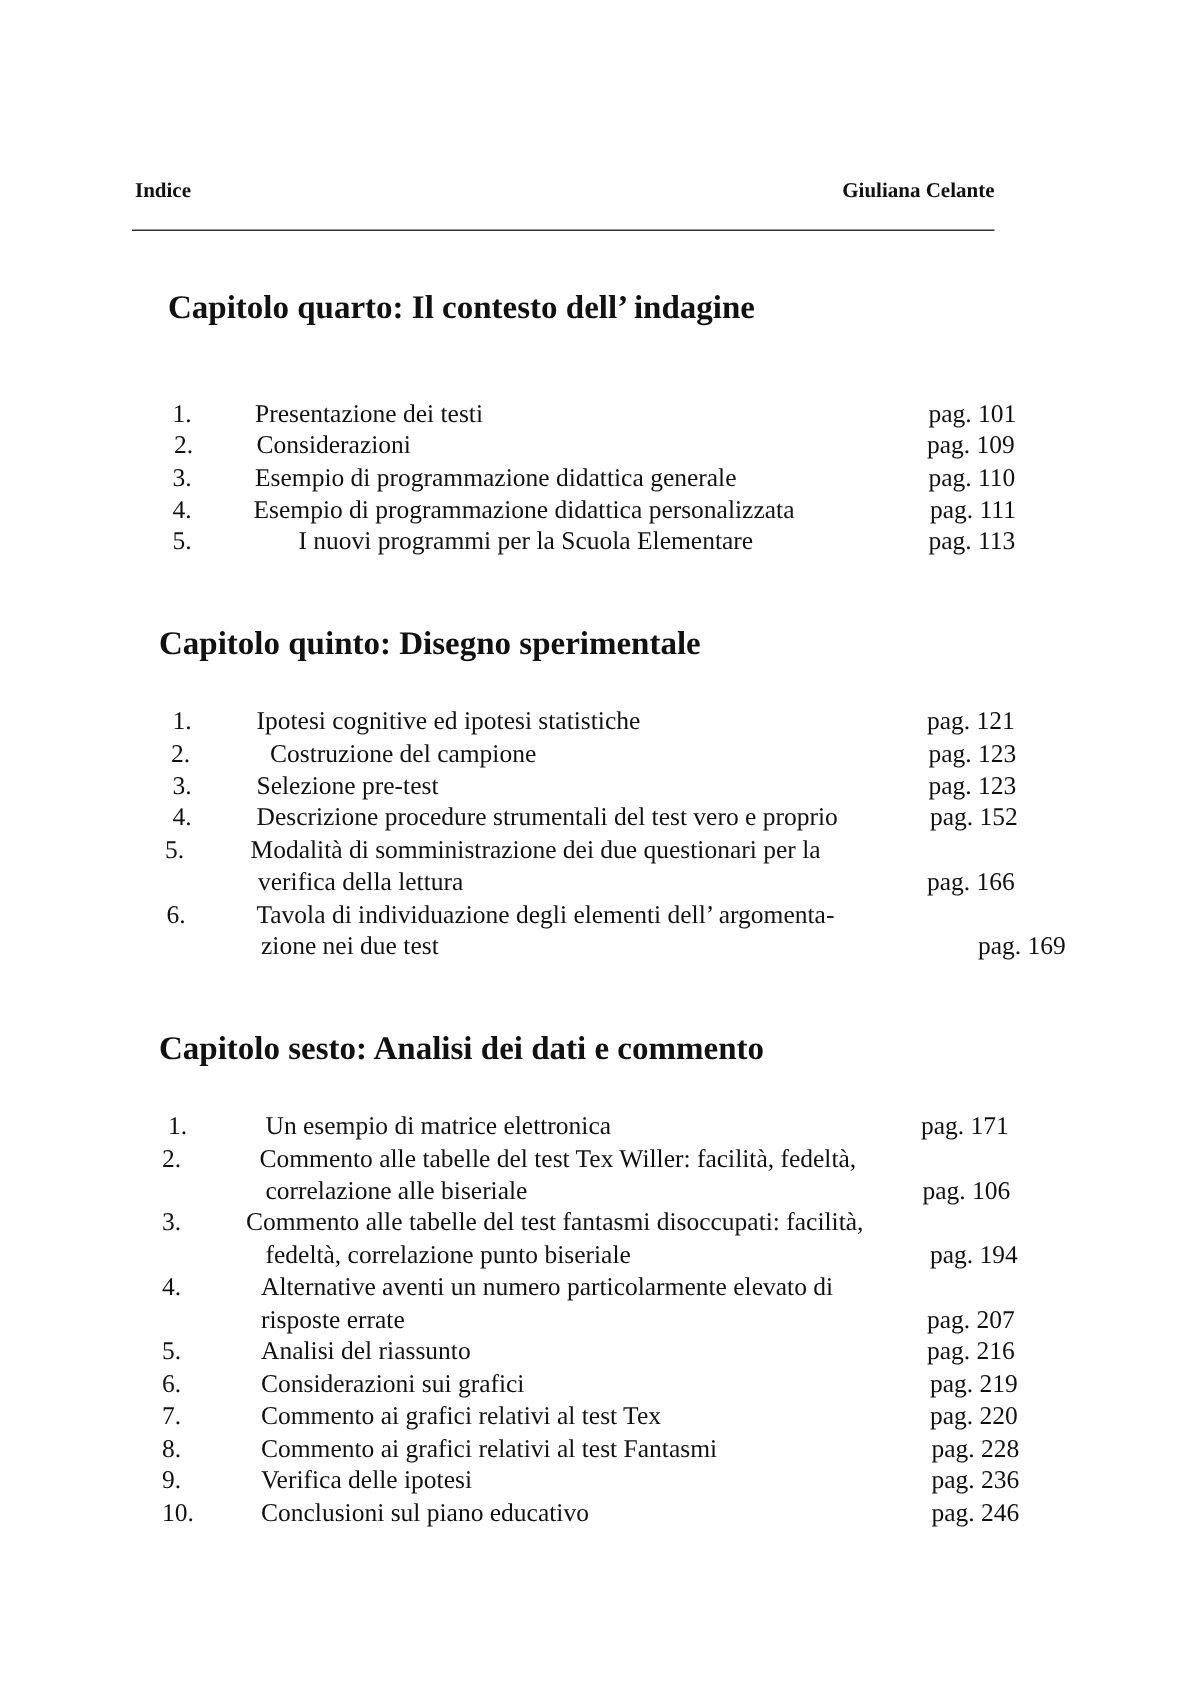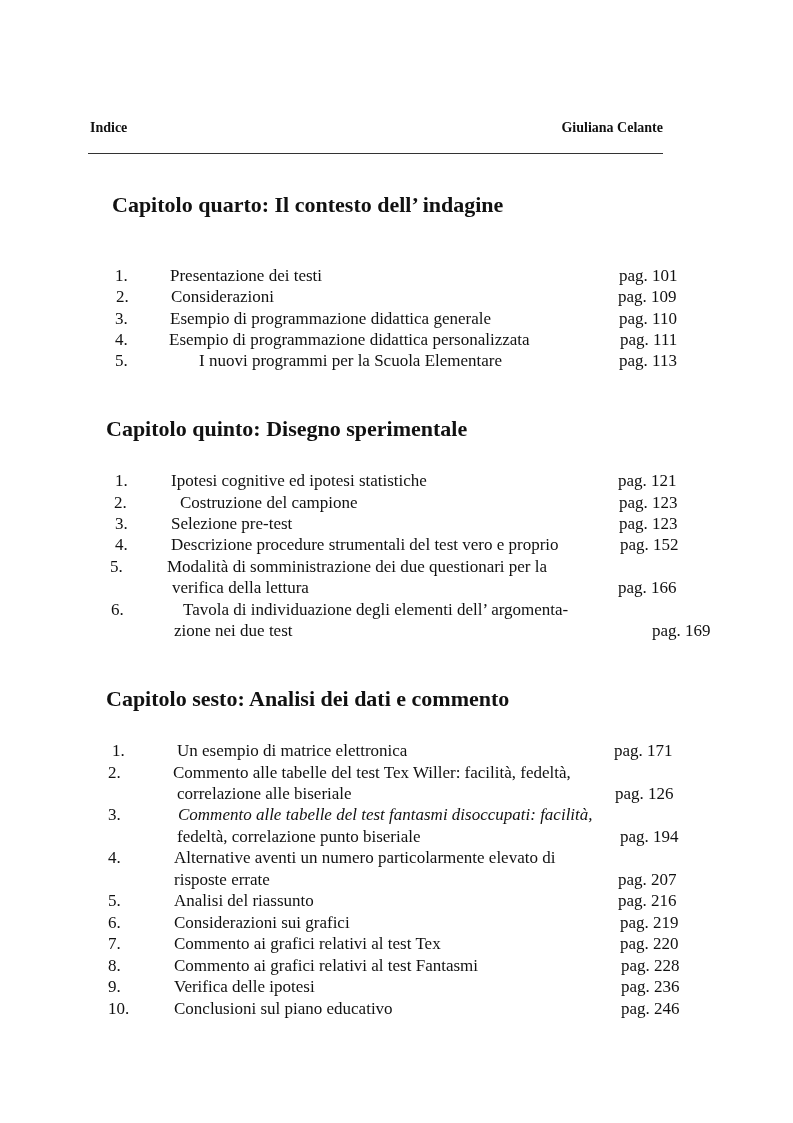--- a/index.html
+++ b/index.html
@@ -87,45 +87,45 @@
 <div class="entry" style="top:556px;">
   <span class="num" style="left:110px;">5.</span>
   <span class="txt" style="left:167px;">Modalità di somministrazione dei due questionari per la</span>
 </div>
 <div class="entry" style="top:577px;">
   <span class="txt" style="left:172px;">verifica della lettura</span>
   <span class="pg" style="left:618px;">pag. 166</span>
 </div>
 <div class="entry" style="top:599px;">
   <span class="num" style="left:111px;">6.</span>
-  <span class="txt" style="left:171px;margin-left:12px;">Tavola di individuazione degli elementi dell’ argomenta-</span>
+  <span class="txt" style="left:171px;">Tavola di individuazione degli elementi dell’ argomenta-</span>
 </div>
 <div class="entry" style="top:620px;">
   <span class="txt" style="left:174px;">zione nei due test</span>
   <span class="pg" style="left:620px;margin-left:32px;">pag. 169</span>
 </div>
 
 <div class="chapter-title" style="left:106px; top:686px;">Capitolo sesto: Analisi dei dati e commento</div>
 
 <div class="entry" style="top:740px;">
   <span class="num" style="left:112px;">1.</span>
   <span class="txt" style="left:177px;">Un esempio di matrice elettronica</span>
   <span class="pg" style="left:614px;">pag. 171</span>
 </div>
 <div class="entry" style="top:762px;">
   <span class="num" style="left:108px;">2.</span>
   <span class="txt" style="left:173px;">Commento alle tabelle del test Tex Willer: facilità, fedeltà,</span>
 </div>
 <div class="entry" style="top:783px;">
   <span class="txt" style="left:177px;">correlazione alle biseriale</span>
-  <span class="pg" style="left:615px;">pag. 126</span>
+  <span class="pg" style="left:615px;">pag. 106</span>
 </div>
 <div class="entry" style="top:804px;">
   <span class="num" style="left:108px;">3.</span>
-  <span class="txt" style="left:178px;font-style:italic;">Commento alle tabelle del test fantasmi disoccupati: facilità,</span>
+  <span class="txt" style="left:164px;">Commento alle tabelle del test fantasmi disoccupati: facilità,</span>
 </div>
 <div class="entry" style="top:826px;">
   <span class="txt" style="left:177px;">fedeltà, correlazione punto biseriale</span>
   <span class="pg" style="left:620px;">pag. 194</span>
 </div>
 <div class="entry" style="top:847px;">
   <span class="num" style="left:108px;">4.</span>
   <span class="txt" style="left:174px;text-align:center;">Alternative aventi un numero particolarmente elevato di</span>
 </div>
 <div class="entry" style="top:869px;">

